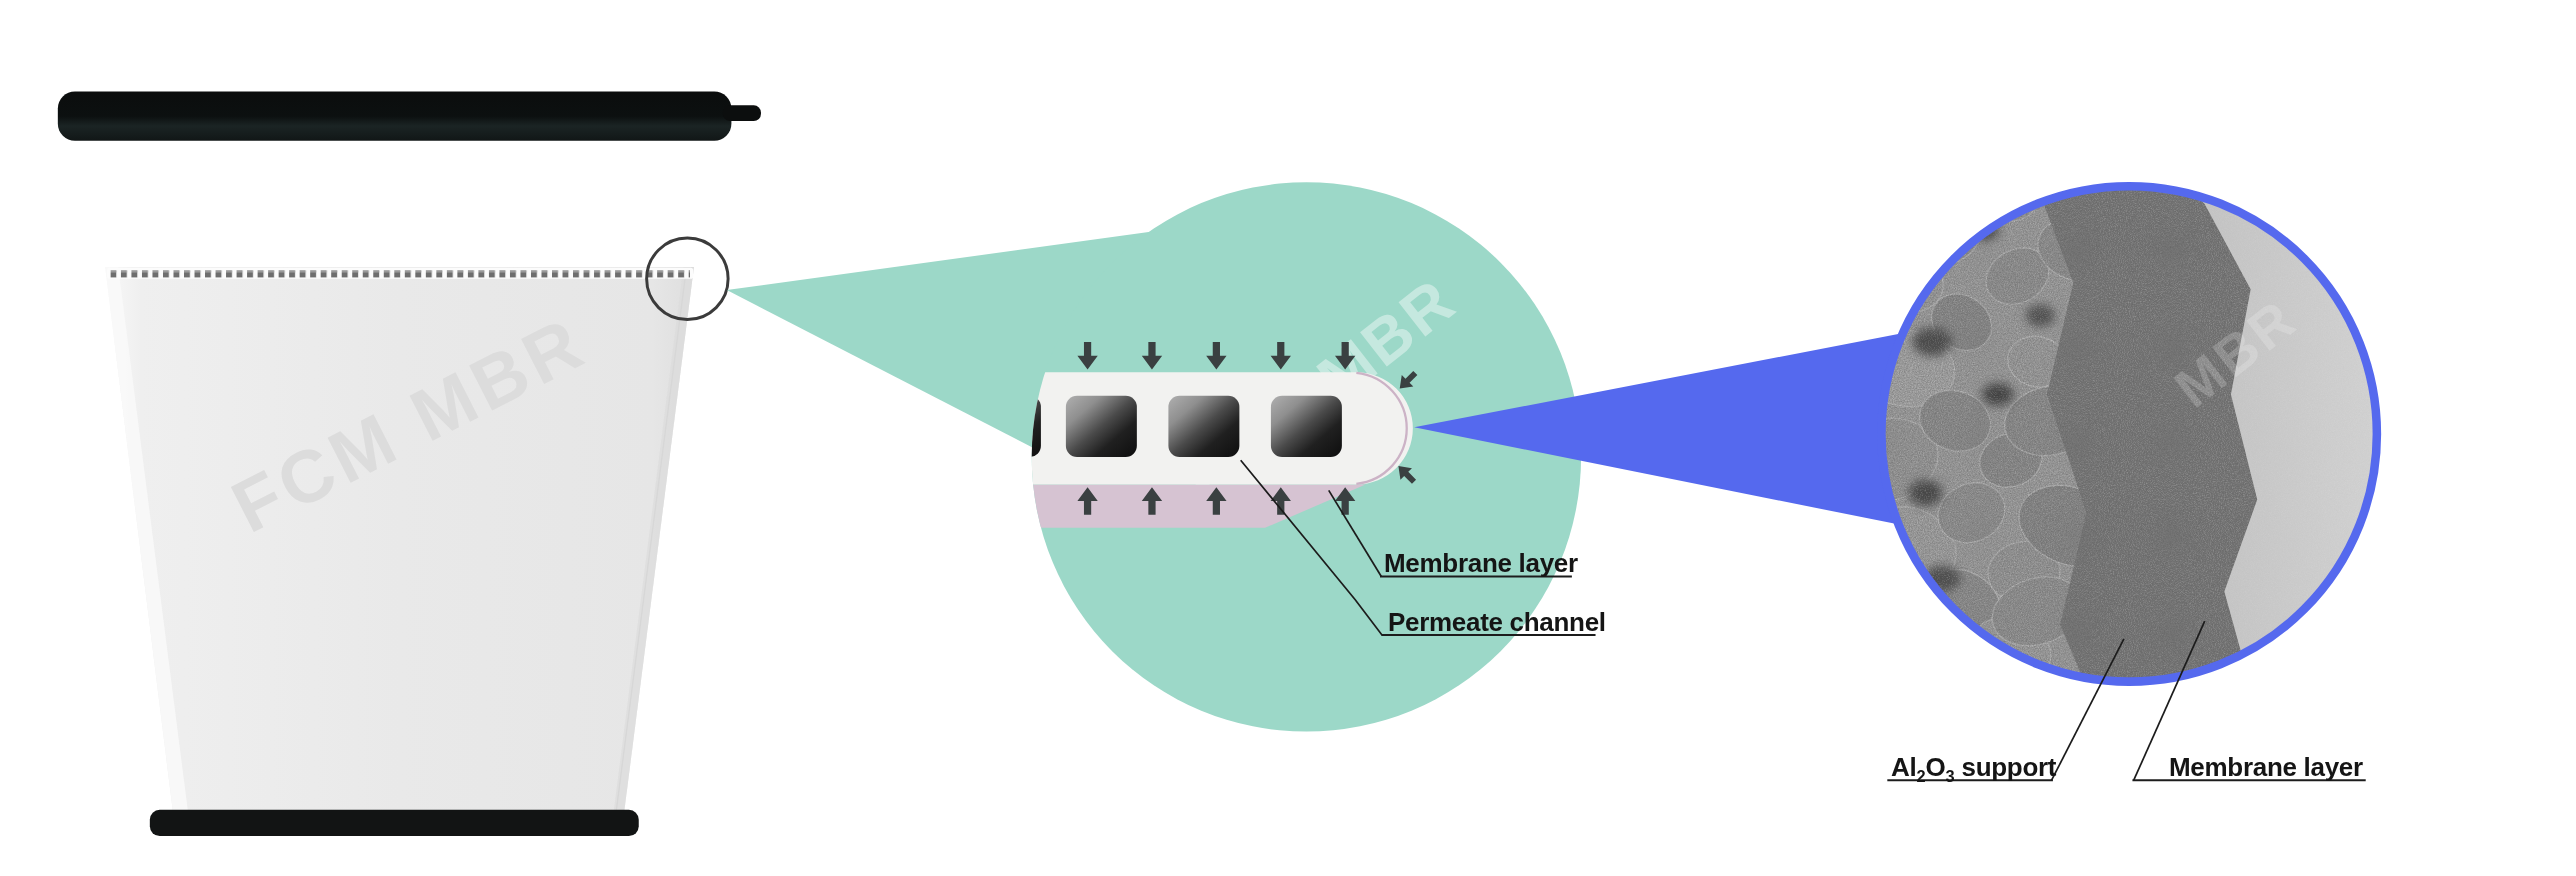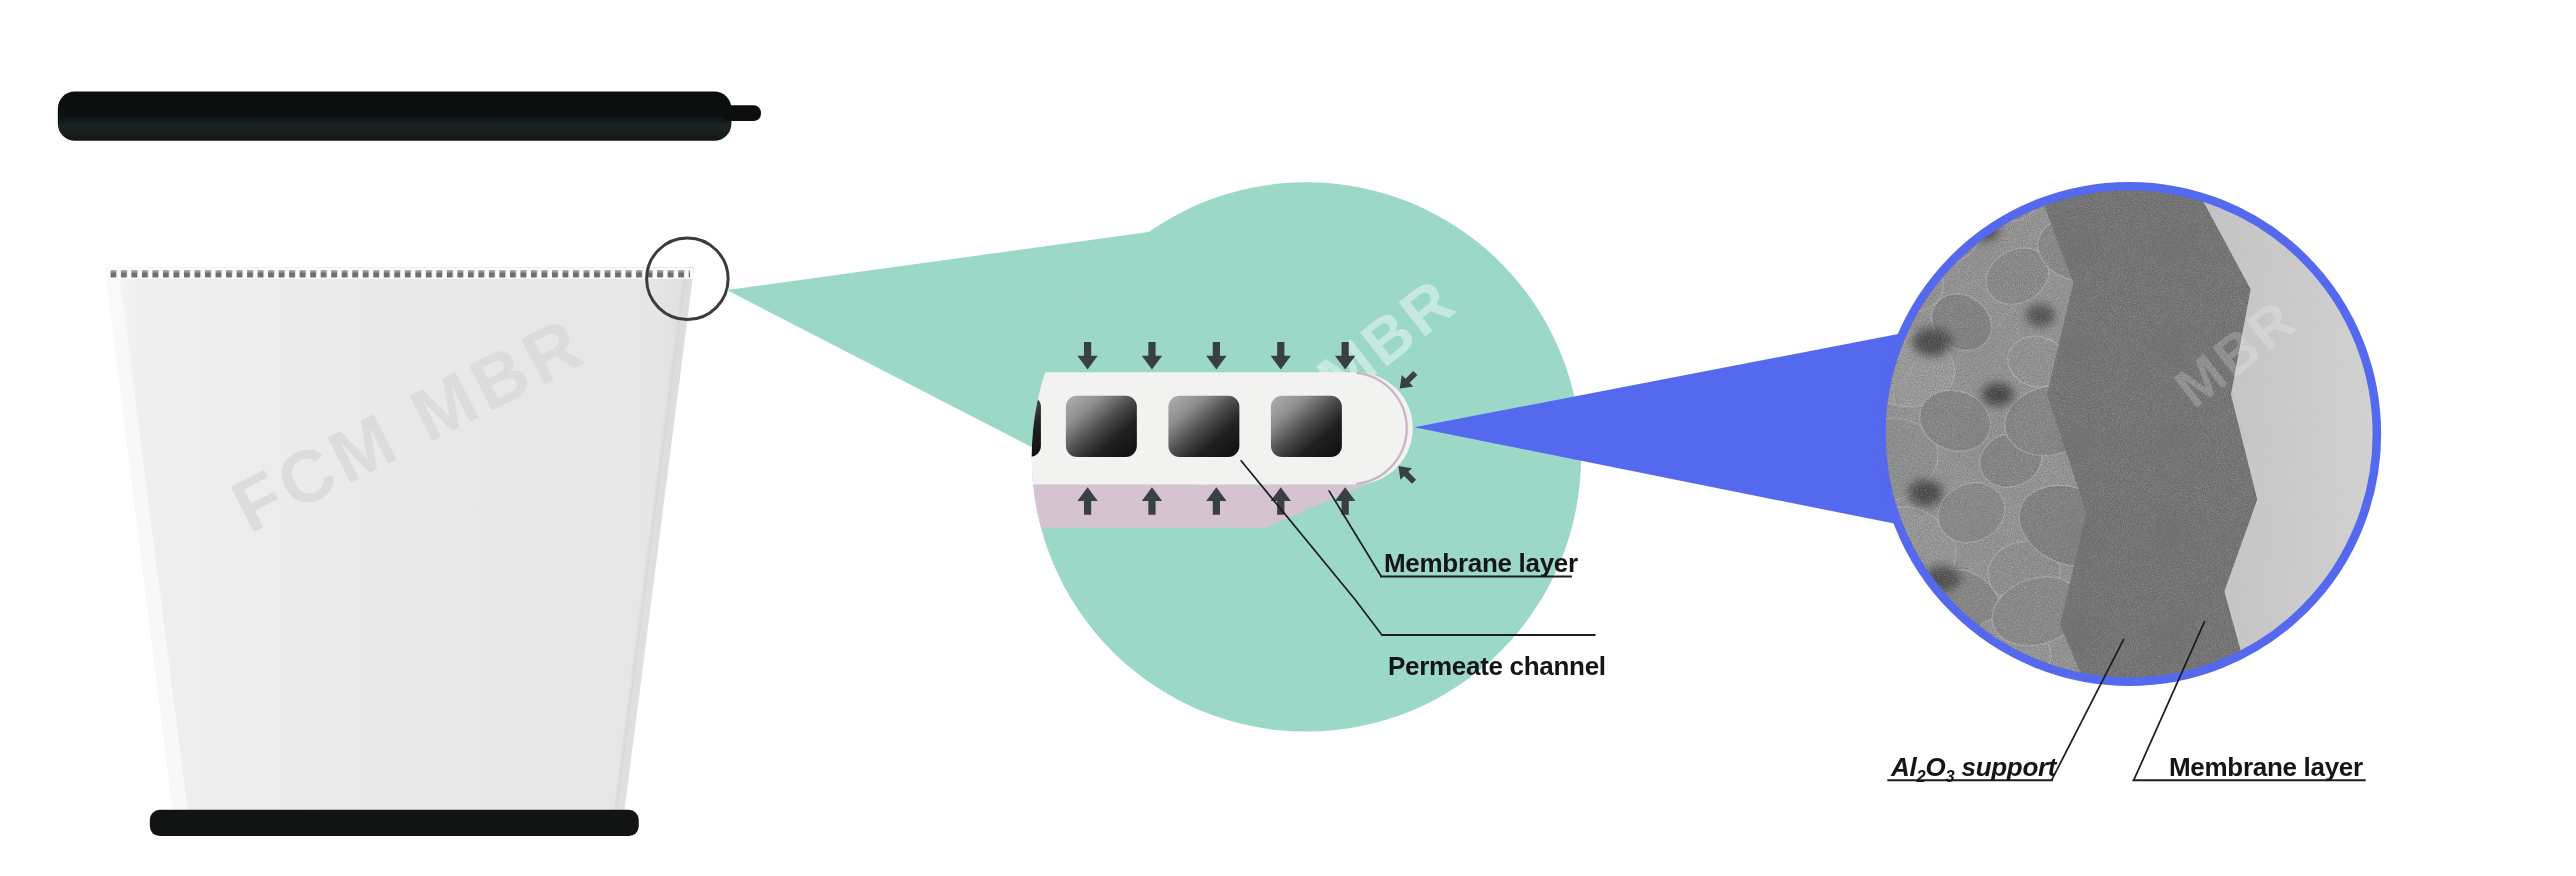--- a/index.html
+++ b/index.html
@@ -216,22 +216,22 @@
         <line class="leader" x1="3122" y1="1187" x2="3232" y2="972"></line>
         <line class="underline" x1="2872" y1="1187" x2="3124" y2="1187"></line>
         <line class="leader" x1="3247" y1="1187" x2="3355" y2="945"></line>
         <line class="underline" x1="3245" y1="1187" x2="3600" y2="1187"></line>
       </g>
     </g>
   </svg>
 
   <div class="diagram-label" style="left:1384px;top:550px;">Membrane layer</div>
 
-  <div class="diagram-label" style="left:1388px;top:609px;margin-top:44px;">Permeate channel</div>
-
-  <div class="diagram-label" style="left:1891px;top:754px;font-style:italic;">
+  <div class="diagram-label" style="left:1388px;top:609px;">Permeate channel</div>
+
+  <div class="diagram-label" style="left:1891px;top:754px;">
     <span>Al</span><span class="subscript">2</span><span>O</span><span class="subscript">3</span><span> support</span>
   </div>
 
   <div class="diagram-label" style="left:2169px;top:754px;">Membrane layer</div>
 
 </div>
 
 
 </body></html>

